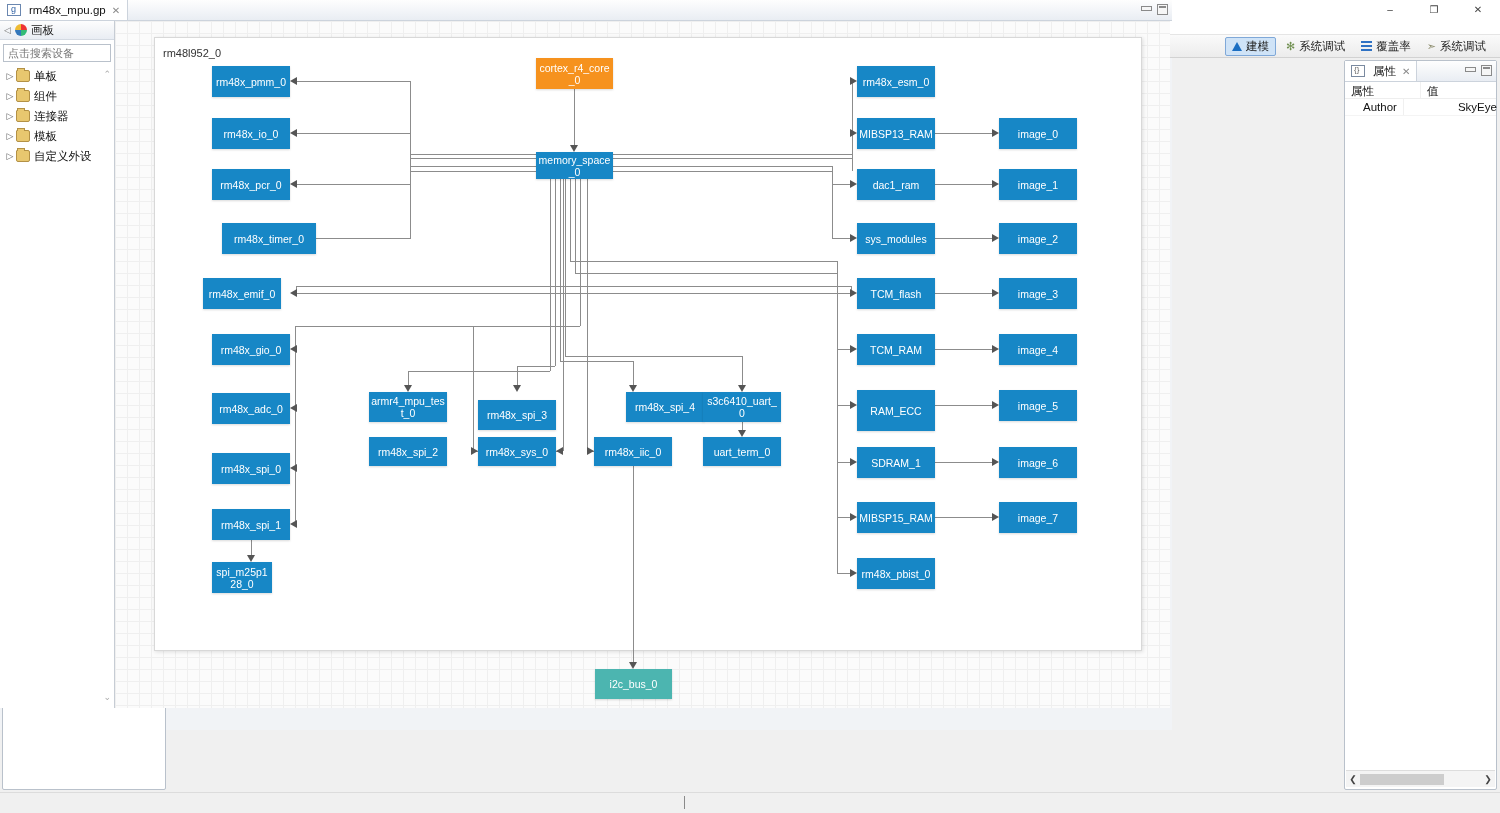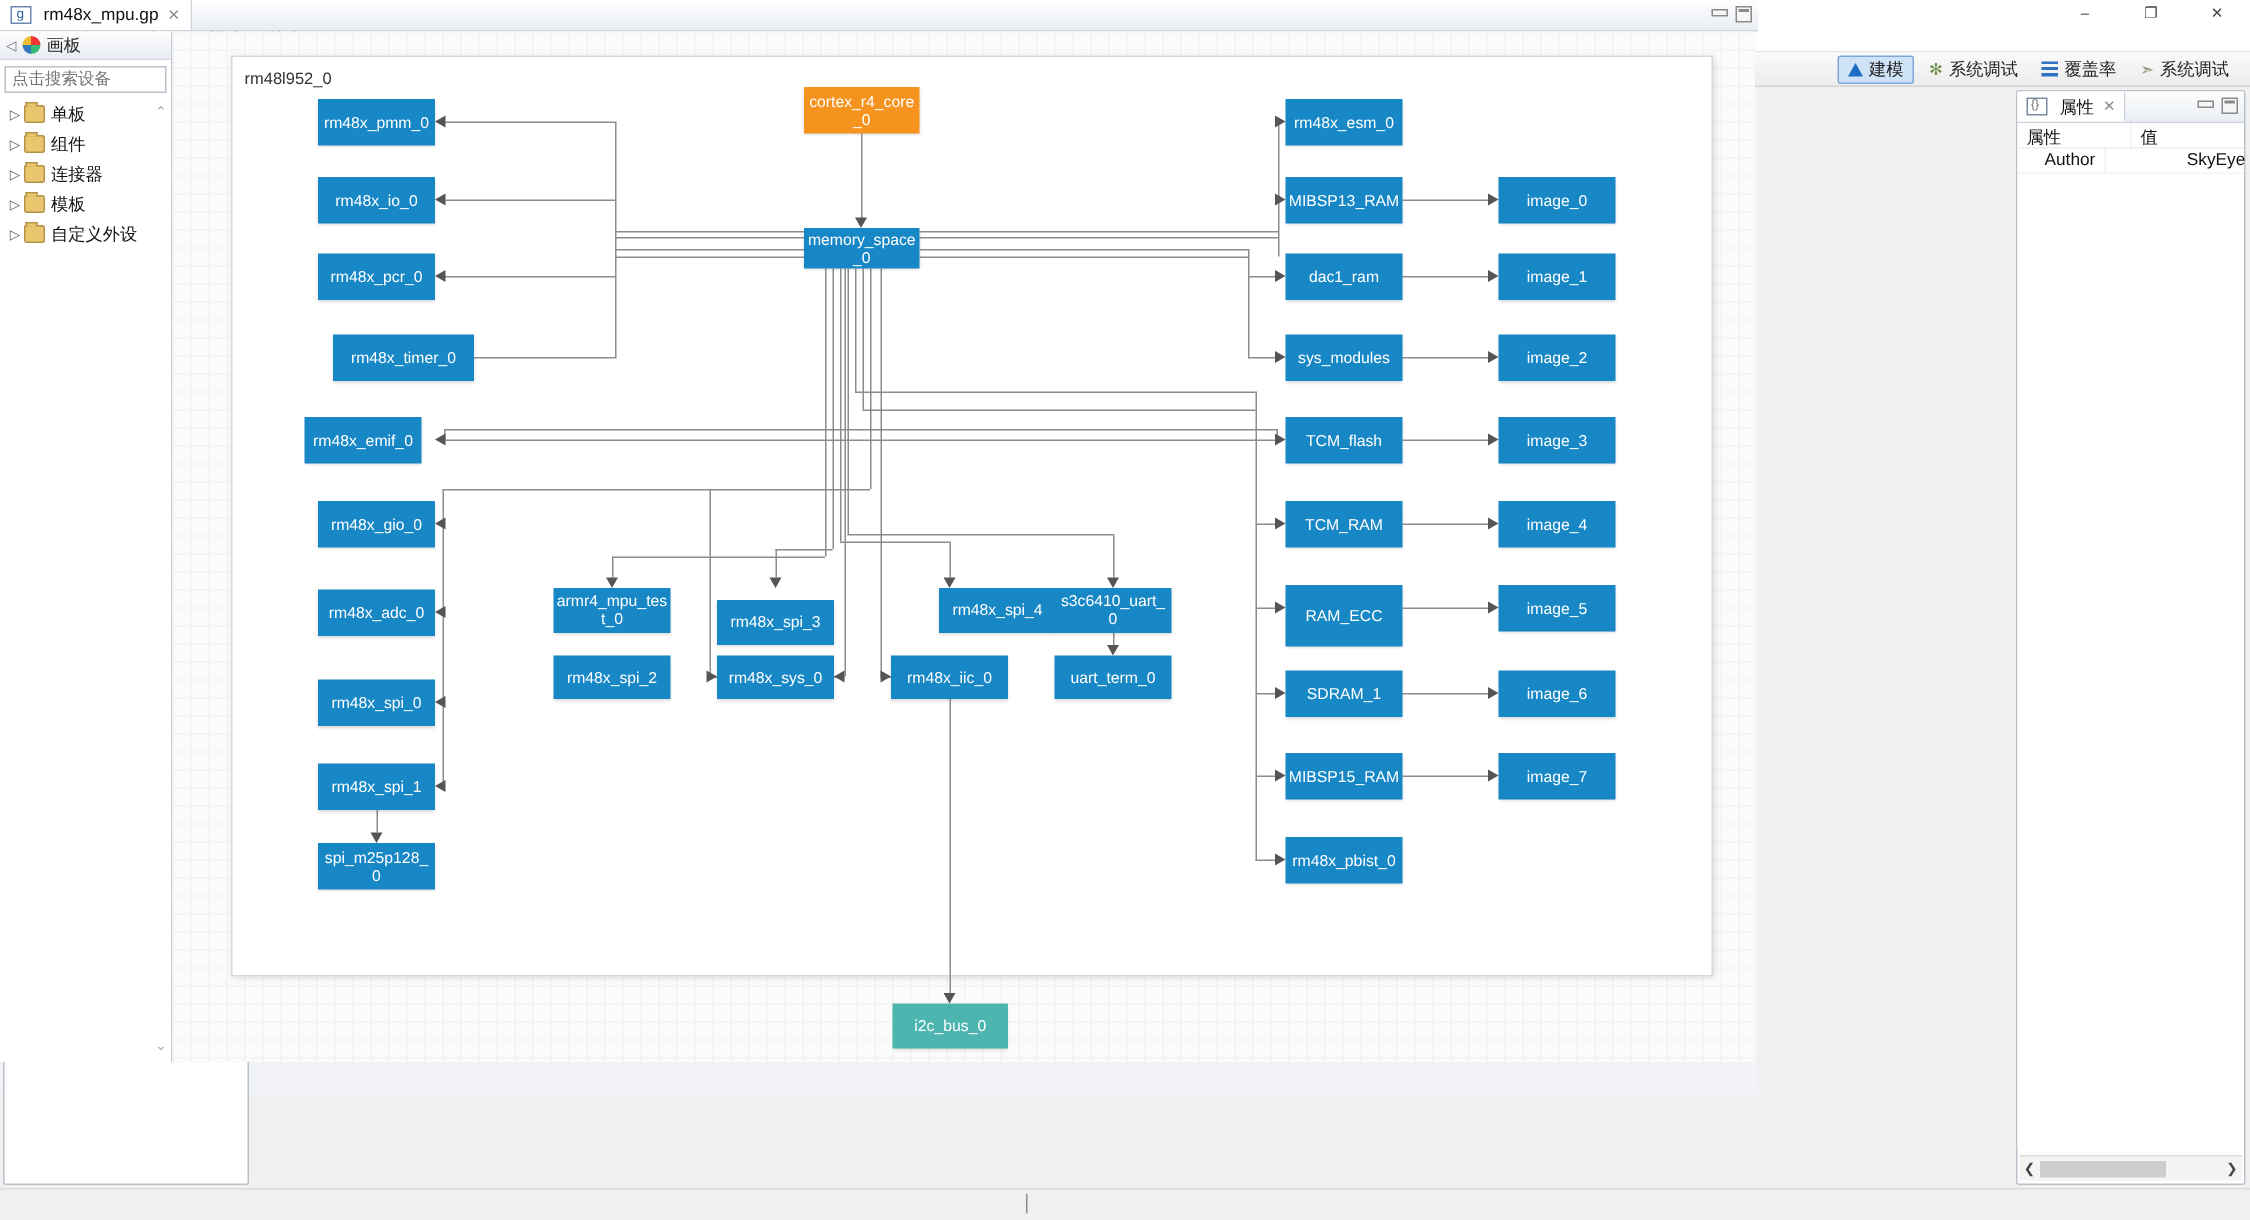--- a/index.html
+++ b/index.html
@@ -425,21 +425,21 @@
           <div class="node blue" style="left: 421px; top: 131px; width: 77px; height: 27px;">memory_space_0</div>
           <div class="node blue" style="left: 97px; top: 45px; width: 78px; height: 31px;">rm48x_pmm_0</div>
           <div class="node blue" style="left: 97px; top: 97px; width: 78px; height: 31px;">rm48x_io_0</div>
           <div class="node blue" style="left: 97px; top: 148px; width: 78px; height: 31px;">rm48x_pcr_0</div>
           <div class="node blue" style="left: 107px; top: 202px; width: 94px; height: 31px;">rm48x_timer_0</div>
           <div class="node blue" style="left: 88px; top: 257px; width: 78px; height: 31px;">rm48x_emif_0</div>
           <div class="node blue" style="left: 97px; top: 313px; width: 78px; height: 31px;">rm48x_gio_0</div>
           <div class="node blue" style="left: 97px; top: 372px; width: 78px; height: 31px;">rm48x_adc_0</div>
           <div class="node blue" style="left: 97px; top: 432px; width: 78px; height: 31px;">rm48x_spi_0</div>
           <div class="node blue" style="left: 97px; top: 488px; width: 78px; height: 31px;">rm48x_spi_1</div>
-          <div class="node blue" style="left: 97px; top: 541px; width: 78px; height: 31px;">spi_m25p128_0</div>
+          <div class="node blue" style="left: 97px; top: 541px; width: 60px; height: 31px;">spi_m25p128_0</div>
           <div class="node blue" style="left: 254px; top: 371px; width: 78px; height: 30px;">armr4_mpu_test_0</div>
           <div class="node blue" style="left: 363px; top: 379px; width: 78px; height: 30px;">rm48x_spi_3</div>
           <div class="node blue" style="left: 479px; top: 371px; width: 78px; height: 30px; margin-left: 32px;">rm48x_spi_4</div>
           <div class="node blue" style="left: 588px; top: 371px; width: 78px; height: 30px;">s3c6410_uart_0</div>
           <div class="node blue" style="left: 254px; top: 416px; width: 78px; height: 29px;">rm48x_spi_2</div>
           <div class="node blue" style="left: 363px; top: 416px; width: 78px; height: 29px;">rm48x_sys_0</div>
           <div class="node blue" style="left: 479px; top: 416px; width: 78px; height: 29px;">rm48x_iic_0</div>
           <div class="node blue" style="left: 588px; top: 416px; width: 78px; height: 29px;">uart_term_0</div>
           <div class="node blue" style="left: 742px; top: 45px; width: 78px; height: 31px;">rm48x_esm_0</div>
           <div class="node blue" style="left: 742px; top: 97px; width: 78px; height: 31px;">MIBSP13_RAM</div>

